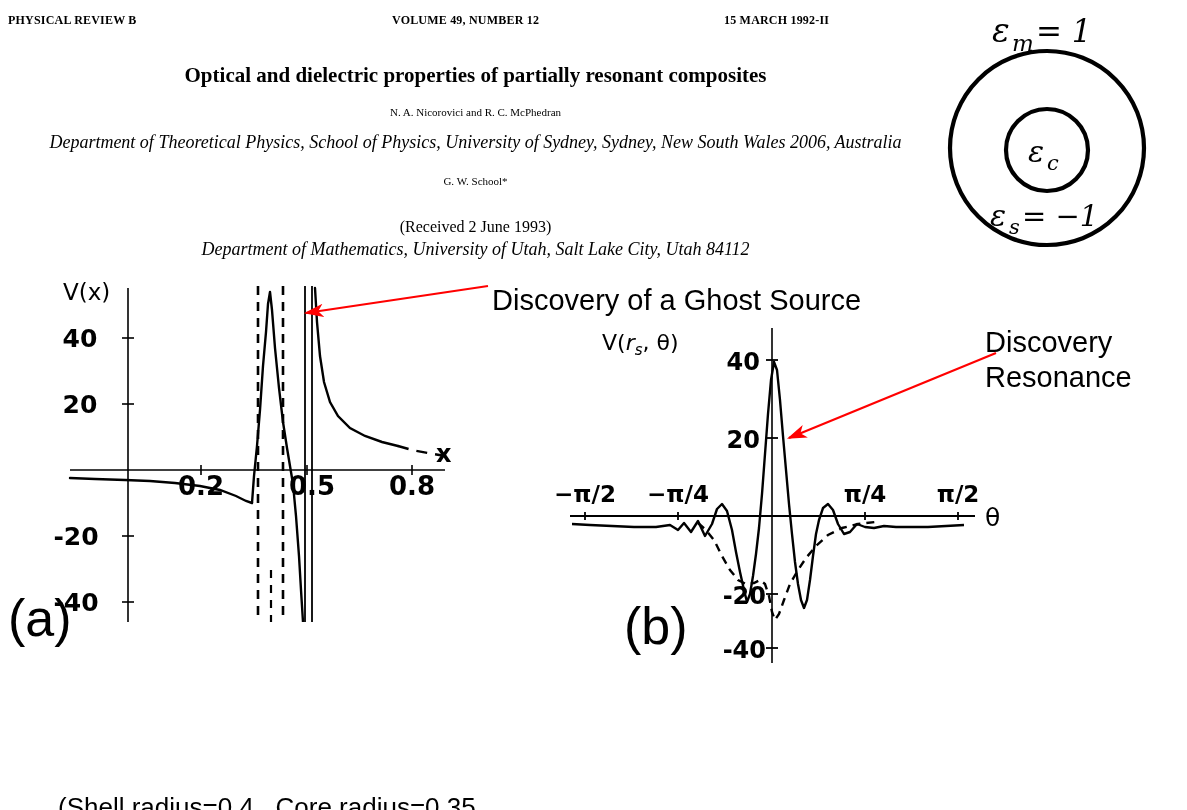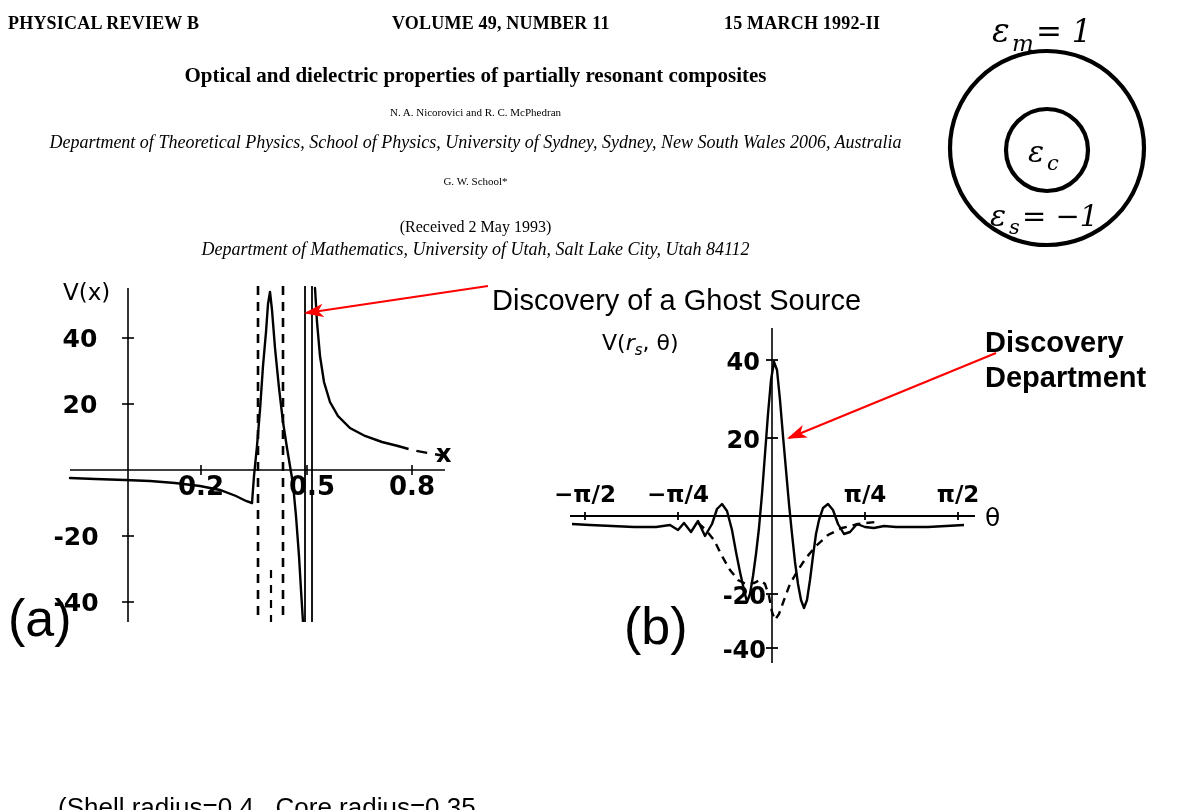--- a/index.html
+++ b/index.html
@@ -14,21 +14,21 @@
     overflow: hidden;
     font-family: "Liberation Sans", sans-serif;
     color: #000000;
   }
   .abs { position: absolute; }
 
   
   .jhead {
     font-family: "Liberation Serif", serif;
     font-weight: bold;
-    font-size: 18px;
+    font-size: 12px;
     letter-spacing: 0.2px;
     white-space: nowrap;
   }
   #journal-name { left: 8px;  top: 13px; }
   #volume-info  { left: 392px; top: 13px; }
   #issue-date   { left: 724px; top: 13px; }
 
   
   .paper-title {
     font-family: "Liberation Serif", serif;
@@ -76,21 +76,21 @@
   }
 
   
   .annot {
     font-family: "Liberation Sans", sans-serif;
     font-size: 29px;
     white-space: nowrap;
     line-height: 1.22;
   }
   #annot-ghost { left: 492px; top: 268px; margin-top: 15px; }
-  #annot-anomalous { left: 985px; top: 325px; font-weight: bold; }
+  #annot-anomalous { left: 985px; top: 325px; }
 
   
   .panel-letter {
     font-family: "Liberation Sans", sans-serif;
     font-size: 52px;
     line-height: 1;
   }
   #panel-letter-a { left: 8px;  top: 592px; }
   #panel-letter-b { left: 624px; top: 600px; }
 
@@ -114,29 +114,29 @@
     font-weight: bold;
   }
   .axis-text-light {
     font-family: "DejaVu Sans", sans-serif;
   }
 </style>
 </head>
 <body>
 
 <div class="abs jhead" id="journal-name">PHYSICAL REVIEW B</div>
-<div class="abs jhead" id="volume-info">VOLUME 49, NUMBER 11</div>
+<div class="abs jhead" id="volume-info">VOLUME 49, NUMBER 12</div>
 <div class="abs jhead" id="issue-date">15 MARCH 1992-II</div>
 
 <div class="abs paper-title" id="paper-title">Optical and dielectric properties of partially resonant composites</div>
 <div class="abs authors" id="authors-1">N. A. Nicorovici and R. C. McPhedran</div>
 <div class="abs affil" id="affil-1">Department of Theoretical Physics, School of Physics, University of Sydney, Sydney, New South Wales 2006, Australia</div>
 <div class="abs authors" id="authors-2">G. W. School*</div>
 <div class="abs affil" id="affil-2">Department of Mathematics, University of Utah, Salt Lake City, Utah 84112</div>
-<div class="abs received" id="received">(Received 2 May 1993)</div>
+<div class="abs received" id="received">(Received 2 June 1993)</div>
 
 <div class="abs" id="shell-diagram">
   <svg width="257" height="252" viewBox="0 0 257 252">
     <circle cx="117" cy="148" r="97" fill="none" stroke="#000" stroke-width="4.2"></circle>
     <circle cx="117" cy="150" r="41" fill="none" stroke="#000" stroke-width="4.2"></circle>
 
     <text x="62" y="42" class="math-ital" font-size="33">ε</text>
     <text x="82" y="51" class="math-ital" font-size="23">m</text>
     <text x="106" y="42" class="math-ital" font-size="31">= 1</text>
 
@@ -267,21 +267,21 @@
       </marker>
     </defs>
     <line x1="488" y1="286" x2="306" y2="313" stroke="#ff0000" stroke-width="2.2" marker-end="url(#arrowhead)"></line>
     <line x1="996" y1="353" x2="789" y2="438" stroke="#ff0000" stroke-width="2.2" marker-end="url(#arrowhead)"></line>
   </svg>
 </div>
 
 <div class="abs annot" id="annot-ghost">Discovery of a Ghost Source</div>
 <div class="abs annot" id="annot-anomalous">
   <div>Discovery</div>
-  <div>Department</div>
+  <div>Resonance</div>
 </div>
 
 <div class="abs panel-letter" id="panel-letter-a">(a)</div>
 <div class="abs panel-letter" id="panel-letter-b">(b)</div>
 
 <div class="abs" id="caption">
   <div>(Shell radius=0.4,  Core radius=0.35,</div>
   
 </div>
 

